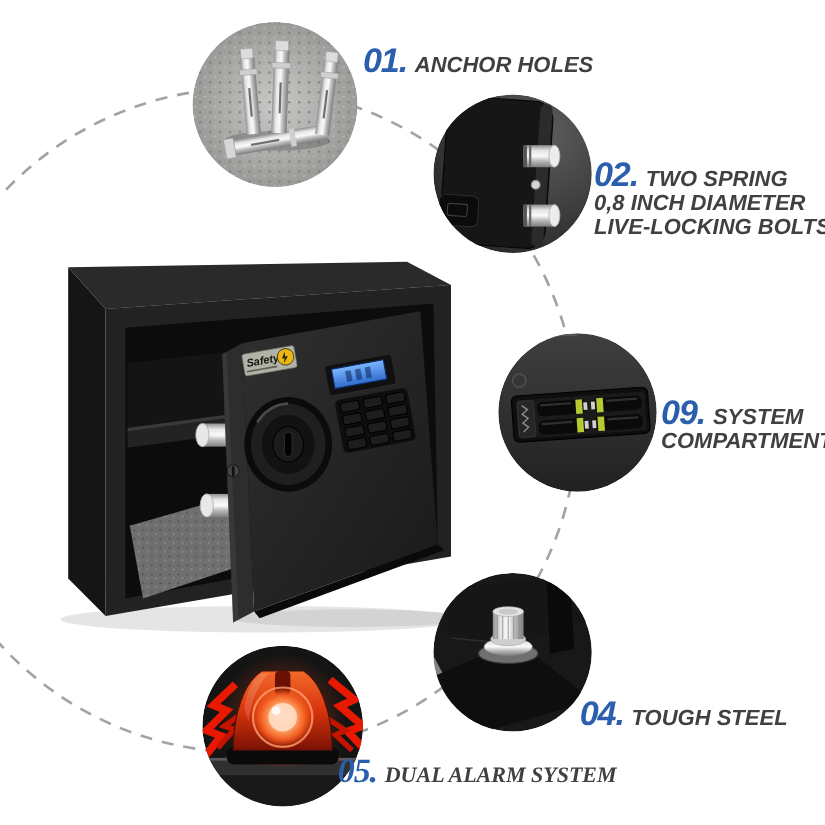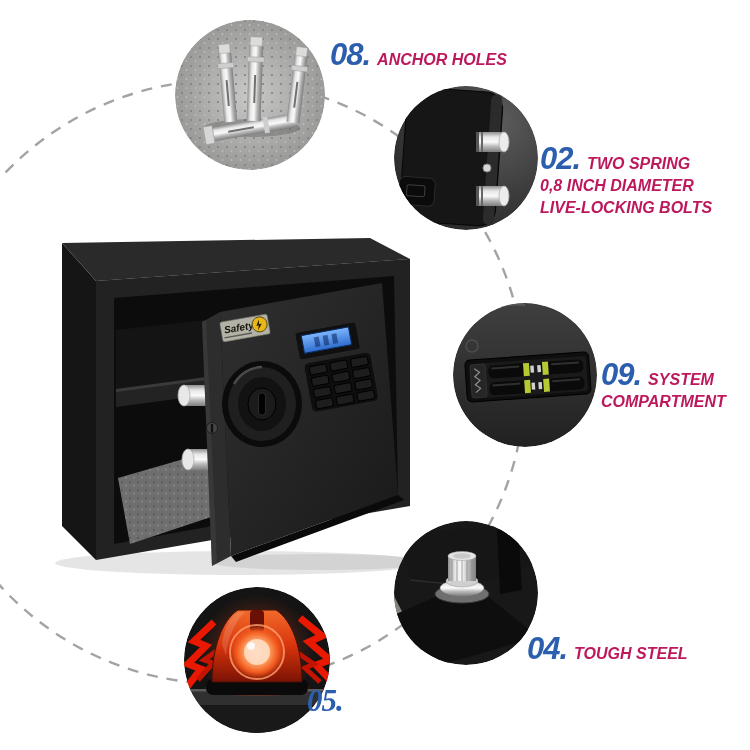--- a/index.html
+++ b/index.html
@@ -8,22 +8,22 @@
     font-family:"Liberation Sans",sans-serif;
   }
   .stage svg{position:absolute;left:0;top:0;}
   .feature{position:absolute;z-index:5;}
   .f-line{display:flex;align-items:baseline;white-space:nowrap;}
   .f-num{
     font-style:italic;font-weight:bold;font-size:31px;line-height:30px;
     color:#2b5fae;margin-right:7px;letter-spacing:-1px;
   }
   .f-text{
-    font-style:italic;font-weight:bold;font-size:16px;line-height:21px;
-    color:#be185d;letter-spacing:0px;
+    font-style:italic;font-weight:bold;font-size:20px;line-height:21px;
+    color:#404040;letter-spacing:0px;
   }
   .f-line + .f-line{margin-top:1px;}
 </style>
 </head>
 <body>
 
 <div class="stage">
 
 <svg width="750" height="750" viewBox="0 0 750 750">
   <defs>
@@ -302,21 +302,21 @@
       <circle cx="257" cy="652" r="27" fill="url(#bulbG)"></circle>
       <circle cx="257" cy="652" r="27" fill="none" stroke="rgba(255,160,110,0.8)" stroke-width="2"></circle>
       <circle cx="257" cy="652" r="13" fill="rgba(255,220,195,0.9)"></circle>
       <circle cx="251" cy="646" r="4" fill="rgba(255,250,245,0.95)"></circle>
     </g>
   </g>
 </svg>
 
   <div class="feature" style="left:330px;top:40px;">
     <div class="f-line">
-      <span class="f-num">08.</span>
+      <span class="f-num">01.</span>
       <span class="f-text">ANCHOR HOLES</span>
     </div>
   </div>
 
   <div class="feature" style="left:540px;top:144px;">
     <div class="f-line">
       <span class="f-num">02.</span>
       <span class="f-text">TWO SPRING</span>
     </div>
     <div class="f-line">
@@ -340,16 +340,17 @@
   <div class="feature" style="left:527px;top:590px;margin-top:44px;">
     <div class="f-line">
       <span class="f-num">04.</span>
       <span class="f-text">TOUGH STEEL</span>
     </div>
   </div>
 
   <div class="feature" style="left:307px;top:686px;font-family:Liberation Serif, serif;">
     <div class="f-line">
       <span class="f-num">05.</span>
+      <span class="f-text">DUAL ALARM SYSTEM</span>
     </div>
   </div>
 
 </div>
 
 </body></html>

